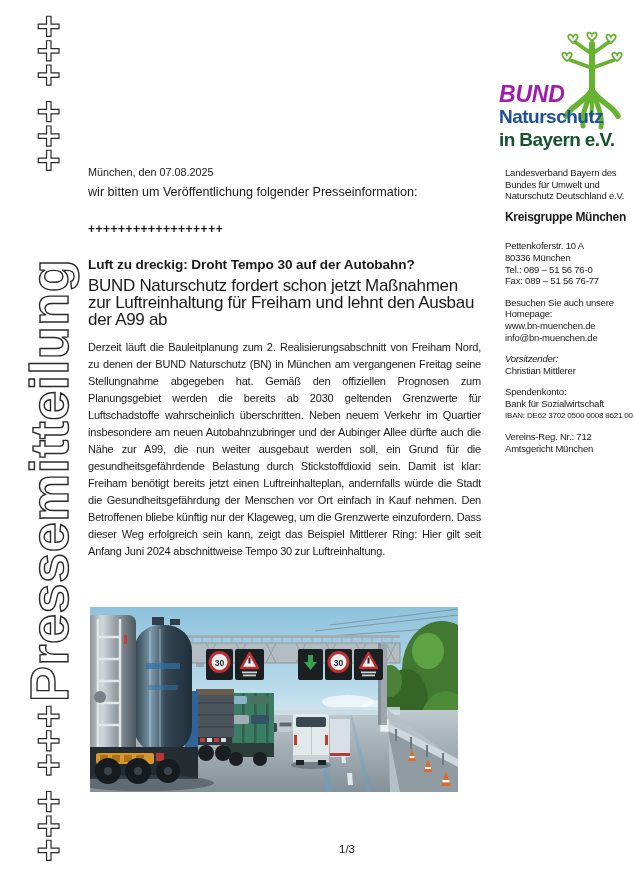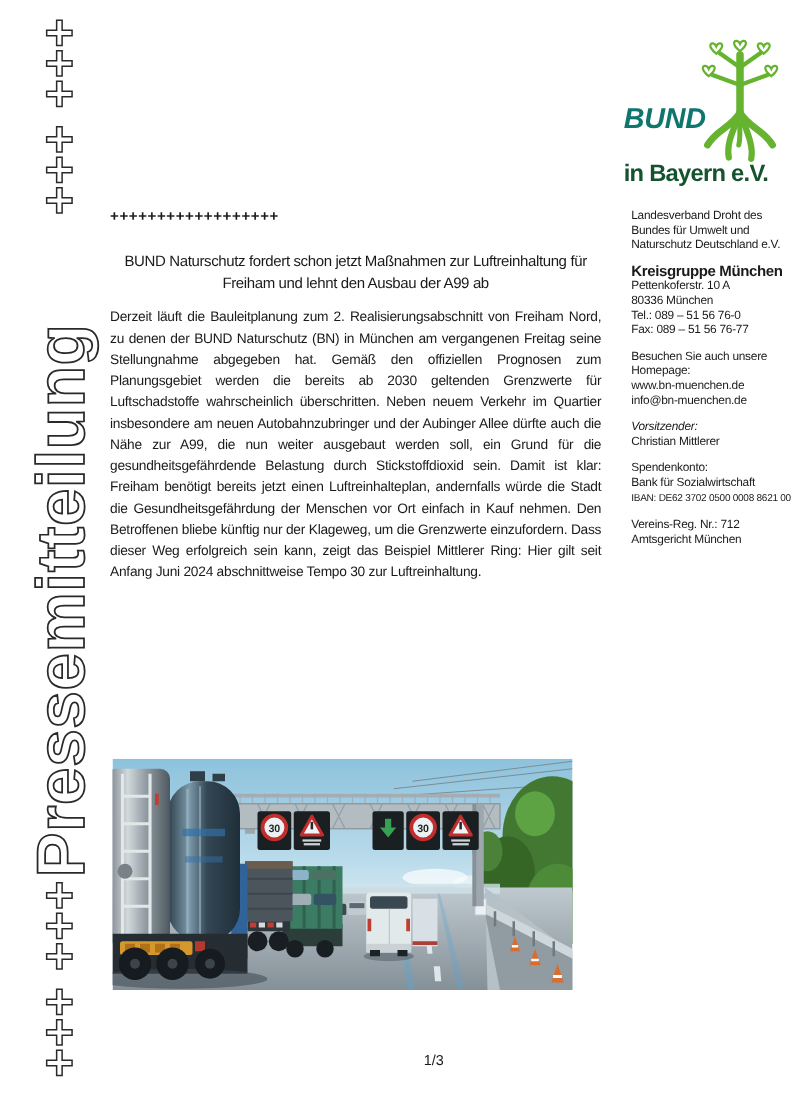--- a/index.html
+++ b/index.html
@@ -13,40 +13,40 @@
     position:absolute;transform-origin:0 0;transform:rotate(-90deg);
     white-space:nowrap;font-weight:bold;color:#ffffff;
     -webkit-text-stroke:1.4px #2a2a2a;
   }
   .plus-col{font-size:40px;-webkit-text-stroke:1.2px #2a2a2a;letter-spacing:1px;}
   .plus-top{left:26px;top:172px;}
   .press-title{left:18px;top:702px;font-size:54px;letter-spacing:0.5px;}
   .plus-bottom{left:26px;top:862px;}
   
   .logo{position:absolute;left:497px;top:26px;width:137px;height:128px;}
-  .logo .bund{position:absolute;left:2px;top:55px;font-size:23px;font-weight:bold;font-style:italic;color:#0f766e;letter-spacing:-0.2px;}
+  .logo .bund{position:absolute;left:2px;top:55px;font-size:23px;font-weight:bold;font-style:italic;color:#a21caf;letter-spacing:-0.2px;}
   .logo .l2{position:absolute;left:2px;top:80px;font-size:19px;font-weight:bold;color:#1d4f9c;letter-spacing:-0.5px;}
   .logo .l3{position:absolute;left:2px;top:103px;font-size:19px;font-weight:bold;color:#14532d;letter-spacing:-0.6px;}
   .logo svg{position:absolute;left:64px;top:2px;}
   
   .sidebar{position:absolute;left:505px;top:167px;width:128px;
     font-size:9.5px;line-height:11.6px;letter-spacing:-0.2px;}
   .sidebar div{white-space:nowrap;}
   .sb-gap{height:10px;}
-  .sb-title{font-size:12px;font-weight:bold;letter-spacing:-0.3px;margin-bottom:0;}
+  .sb-title{font-size:12px;font-weight:bold;letter-spacing:-0.3px;margin-bottom:17px;}
   .sb-italic{font-style:italic;}
   .sb-iban{font-size:8px;letter-spacing:-0.2px;}
   
   .main{position:absolute;left:88px;top:166px;width:393px;}
   .date{font-size:10.8px;margin:0 0 7px 0;}
   .salutation{font-size:12.6px;margin:0 0 20px 0;}
   .intro{font-size:12.6px;margin:0 0 23px 0;}
   .separator{font-size:12px;font-weight:bold;letter-spacing:0.5px;margin:0 0 21px 0;}
   .headline{font-size:13.6px;font-weight:bold;margin:0 0 5px 0;letter-spacing:-0.1px;}
-  .subheadline{font-size:12px;line-height:17px;margin:0 0 11px 0;letter-spacing:-0.3px;text-align:center;}
+  .subheadline{font-size:17px;line-height:17px;margin:0 0 11px 0;letter-spacing:-0.3px;}
   .body-text{font-size:11px;line-height:17px;text-align:justify;letter-spacing:-0.2px;}
   
   .photo{position:absolute;left:90px;top:607px;width:400px;height:185px;}
   
   .footer{position:absolute;left:0;top:843px;width:634px;text-align:center;font-size:11.5px;padding-left:30px;}
 </style>
 </head>
 <body>
 
 <div class="vert plus-col plus-top">+++ +++</div>
@@ -70,25 +70,26 @@
       <path d="M31,62 C36,76 42,88 40,99" stroke-width="5"></path>
       <path d="M31,62 C30,72 32,80 30,88" stroke-width="4"></path>
     </g>
     <use href="#leaf" x="31" y="5"></use>
     <use href="#leaf" x="12" y="7"></use>
     <use href="#leaf" x="50" y="7"></use>
     <use href="#leaf" x="6" y="25"></use>
     <use href="#leaf" x="56" y="25"></use>
   </svg>
   <div class="bund">BUND</div>
+  <div class="l2">Naturschutz</div>
   <div class="l3">in Bayern e.V.</div>
 </div>
 
 <div class="sidebar">
-  <div>Landesverband Droht des</div>
+  <div>Landesverband Bayern des</div>
   <div>Bundes für Umwelt und</div>
   <div>Naturschutz Deutschland e.V.</div>
   <div class="sb-gap"></div>
   <div class="sb-title">Kreisgruppe München</div>
   <div>Pettenkoferstr. 10 A</div>
   <div>80336 München</div>
   <div>Tel.: 089 – 51 56 76-0</div>
   <div>Fax: 089 – 51 56 76-77</div>
   <div class="sb-gap"></div>
   <div>Besuchen Sie auch unsere</div>
@@ -101,21 +102,24 @@
   <div class="sb-gap"></div>
   <div>Spendenkonto:</div>
   <div>Bank für Sozialwirtschaft</div>
   <div class="sb-iban">IBAN: DE62 3702 0500 0008 8621 00</div>
   <div class="sb-gap"></div>
   <div>Vereins-Reg. Nr.: 712</div>
   <div>Amtsgericht München</div>
 </div>
 
 <div class="main">
+  <div class="date">München, den 07.08.2025</div>
+  <div class="intro">wir bitten um Veröffentlichung folgender Presseinformation:</div>
   <div class="separator">++++++++++++++++++</div>
+  <div class="headline">Luft zu dreckig: Droht Tempo 30 auf der Autobahn?</div>
   <div class="subheadline">BUND Naturschutz fordert schon jetzt Maßnahmen zur Luftreinhaltung für Freiham und lehnt den Ausbau der A99 ab</div>
   <div class="body-text">Derzeit läuft die Bauleitplanung zum 2. Realisierungsabschnitt von Freiham Nord, zu denen der BUND Naturschutz (BN) in München am vergangenen Freitag seine Stellungnahme abgegeben hat. Gemäß den offiziellen Prognosen zum Planungsgebiet werden die bereits ab 2030 geltenden Grenzwerte für Luftschadstoffe wahrscheinlich überschritten. Neben neuem Verkehr im Quartier insbesondere am neuen Autobahnzubringer und der Aubinger Allee dürfte auch die Nähe zur A99, die nun weiter ausgebaut werden soll, ein Grund für die gesundheitsgefährdende Belastung durch Stickstoffdioxid sein. Damit ist klar: Freiham benötigt bereits jetzt einen Luftreinhalteplan, andernfalls würde die Stadt die Gesundheitsgefährdung der Menschen vor Ort einfach in Kauf nehmen. Den Betroffenen bliebe künftig nur der Klageweg, um die Grenzwerte einzufordern. Dass dieser Weg erfolgreich sein kann, zeigt das Beispiel Mittlerer Ring: Hier gilt seit Anfang Juni 2024 abschnittweise Tempo 30 zur Luftreinhaltung.</div>
 </div>
 
 <div class="photo">
 <svg width="368" height="185" viewBox="0 0 368 185" preserveAspectRatio="none">
   <title>Stau auf der Autobahn: Lastwagen unter einer Schilderbrücke mit Tempo-30-Anzeigen</title>
   <defs>
     <linearGradient id="sky" x1="0" y1="0" x2="0" y2="1">
       <stop offset="0" stop-color="#8fc3dd"></stop>

